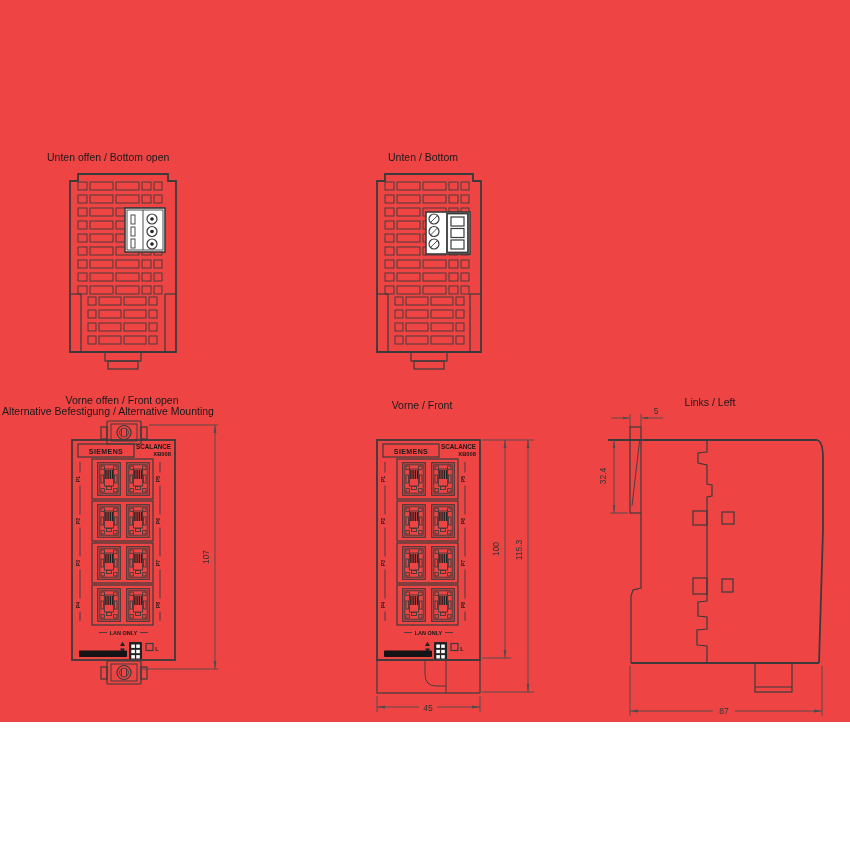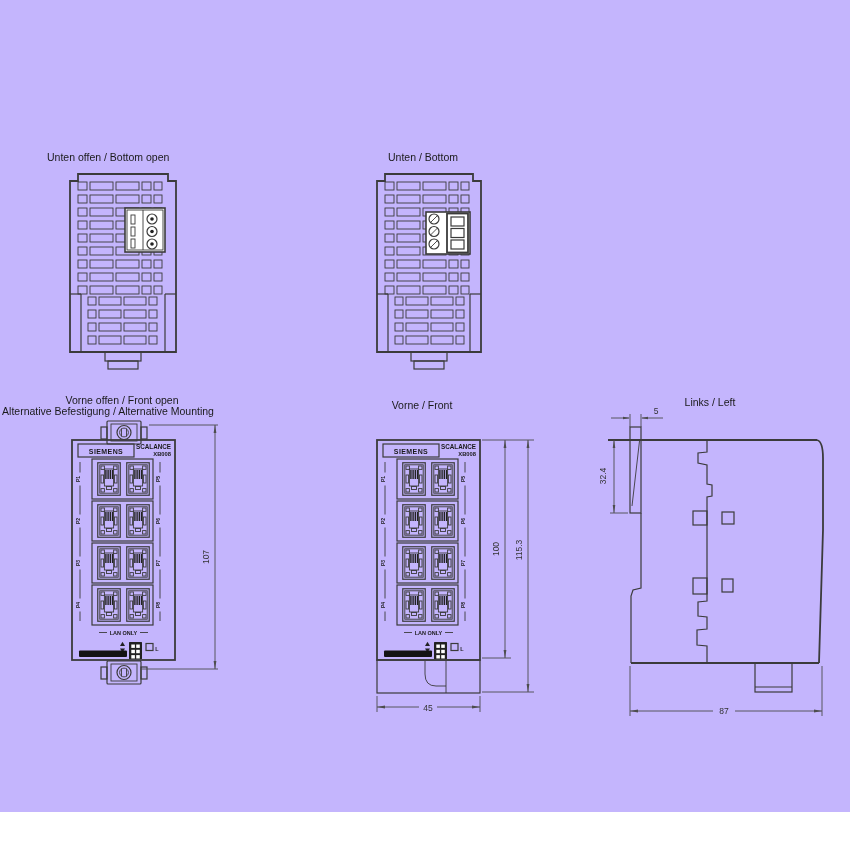--- a/index.html
+++ b/index.html
@@ -1,16 +1,16 @@
 <!DOCTYPE html>
 <html><head>
 <meta charset="utf-8">
 <style>
   html,body{margin:0;padding:0;background:#ffffff;}
-  .canvas{position:relative;width:850px;height:812px;background:#c4b5fd;overflow:hidden;
+  .canvas{position:relative;width:850px;height:722px;background:#ef4444;overflow:hidden;
           font-family:"Liberation Sans", sans-serif;text-align:right;}
   svg{position:absolute;left:0;top:0;}
   svg text{fill:#1a1a1a;font-family:"Liberation Sans", sans-serif;}
   .title{font-size:10.5px;}
   .dimtxt{font-size:8.5px;fill:#333;}
   .brand{font-size:7px;font-weight:bold;letter-spacing:0.4px;}
   .scal{font-size:6.3px;font-weight:bold;}
   .model{font-size:5.8px;font-weight:bold;}
   .plabel{font-size:5px;font-weight:bold;}
   .lan{font-size:5.5px;font-weight:bold;}

